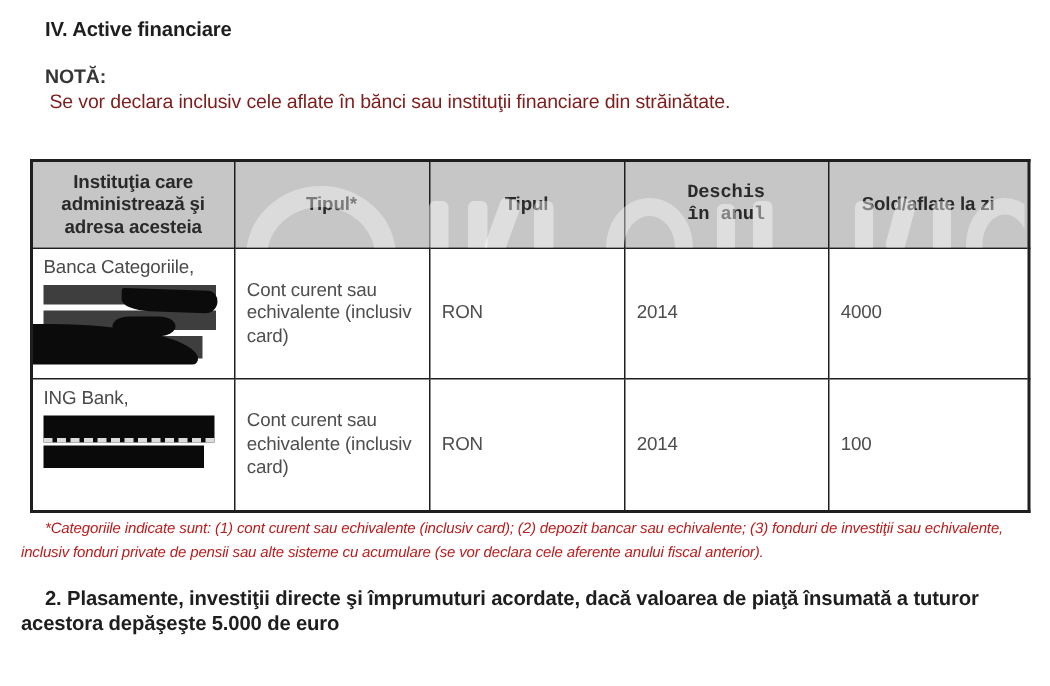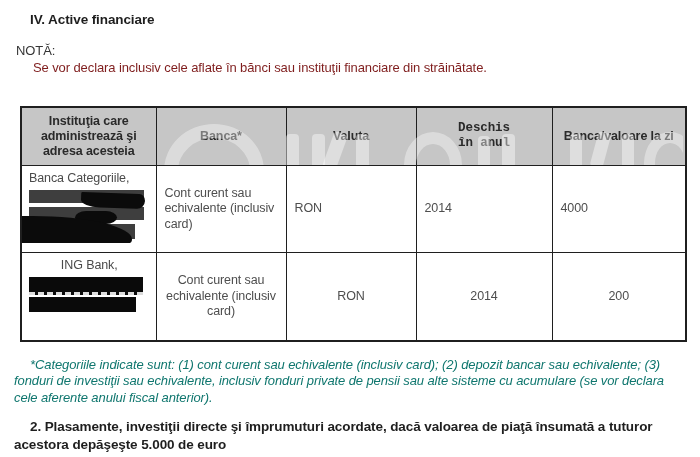--- a/index.html
+++ b/index.html
@@ -4,34 +4,34 @@
 <style>
   html,body{margin:0;padding:0;background:#ffffff;}
   body{width:700px;height:457px;overflow:hidden;
        font-family:"Liberation Sans","DejaVu Sans",sans-serif;
        color:#3c3c3c;letter-spacing:-0.1px;}
   .doc{box-sizing:border-box;width:700px;height:457px;padding:8px 14px 0 14px;position:relative;border-radius:13px;}
 
   p{margin:0;}
   .h1{font-size:13.5px;font-weight:bold;color:#1e1e1e;text-indent:16px;line-height:17px;margin-top:3px;}
   .para-bold{font-size:13.5px;font-weight:bold;color:#1e1e1e;text-indent:16px;line-height:17.5px;margin-top:15px;}
-  .nota-label{font-size:13px;color:#353535;margin-top:14px;margin-left:2px;line-height:17px;}
+  .nota-label{font-size:13px;color:#353535;margin-top:14px;margin-left:16px;line-height:17px;font-weight:bold;}
   .nota-body{font-size:13px;color:#7f1d1d;margin-left:19px;line-height:17px;}
-  .footnote{font-size:13px;font-style:italic;color:#0f766e;text-indent:16px;line-height:16.5px;margin-top:15px;}
+  .footnote{font-size:10px;font-style:italic;color:#b91c1c;text-indent:16px;line-height:16.5px;margin-top:3px;}
   .para2{margin-top:12px;}
 
   
   .table-wrap{position:relative;margin-top:30px;margin-left:6px;width:618px;}
   table{border-collapse:collapse;table-layout:fixed;width:665px;
         border:2.5px solid #1f1f1f;}
   th,td{border:1.6px solid #1f1f1f;font-size:12.5px;}
   th{background:#c6c6c6;font-weight:bold;color:#2a2a2a;text-align:center;
      vertical-align:middle;padding:4px 5px;line-height:15px;}
   td{vertical-align:middle;color:#4e4e4e;padding:20px 8px;line-height:15.5px;}
-  tr.r1{height:71px;} tr.r2{height:62px;text-align:center;} tr.hd{height:58px;}
+  tr.r1{height:71px;} tr.r2{height:62px;} tr.hd{height:58px;}
   td.inst{vertical-align:top;padding:5px 6px 4px 7px;color:#4a4a4a;}
   .narrow{display:inline-block;max-width:70px;font-family:Liberation Mono, monospace;}
 
   
   .redact{position:relative;margin-top:3px;}
   .bar{background:#3e3e3e;}
   .r1bars .b{width:115px;height:13px;margin-top:4px;}
   .r1bars .b.third{width:106px;height:15px;}
   .r2bars .k{width:114px;height:15px;background:#0a0a0a;}
   .r2bars .k.first{border-bottom:3px dashed #dcdcdc;}
@@ -66,24 +66,24 @@
       <colgroup>
         <col style="width:135px">
           <col style="width:130px">
           <col style="width:130px">
         <col style="width:136px">
           <col style="width:134px">
       </colgroup>
       <thead>
         <tr class="hd">
           <th><span>Instituţia care administrează şi adresa acesteia</span></th>
-          <th><span>Banca*</span></th>
-          <th><span>Valuta</span></th>
+          <th><span>Tipul*</span></th>
+          <th><span>Tipul</span></th>
           <th><span class="narrow">Deschis în anul</span></th>
-          <th><span>Banca/valoare la zi</span></th>
+          <th><span>Sold/aflate la zi</span></th>
         </tr>
       </thead>
       <tbody>
         <tr class="r1">
           <td class="inst">
             <span>Banca Categoriile,</span>
             <div class="redact r1bars">
               <div class="bar b"></div>
               <div class="bar b"></div>
               <div class="bar b third"></div>
@@ -101,21 +101,21 @@
           <td class="inst">
             <span>ING Bank,</span>
             <div class="redact r2bars">
               <div class="k first"></div>
               <div class="k second"></div>
             </div>
           </td>
           <td>Cont curent sau echivalente (inclusiv card)</td>
           <td>RON</td>
           <td>2014</td>
-          <td>200</td>
+          <td>100</td>
         </tr>
       </tbody>
     </table>
 
     <div class="hdr-wm">
       <div class="wm-ring" style="left:142px;top:16px;width:72px;height:66px;"></div>
       <div class="wm" style="left:264px;top:26px;width:13px;height:34px;"></div>
       <div class="wm" style="left:290px;top:26px;width:13px;height:34px;"></div>
       <div class="wm" style="left:306px;top:24px;width:14px;height:38px;transform:rotate(20deg);"></div>
       <div class="wm" style="left:334px;top:26px;width:13px;height:34px;"></div>

